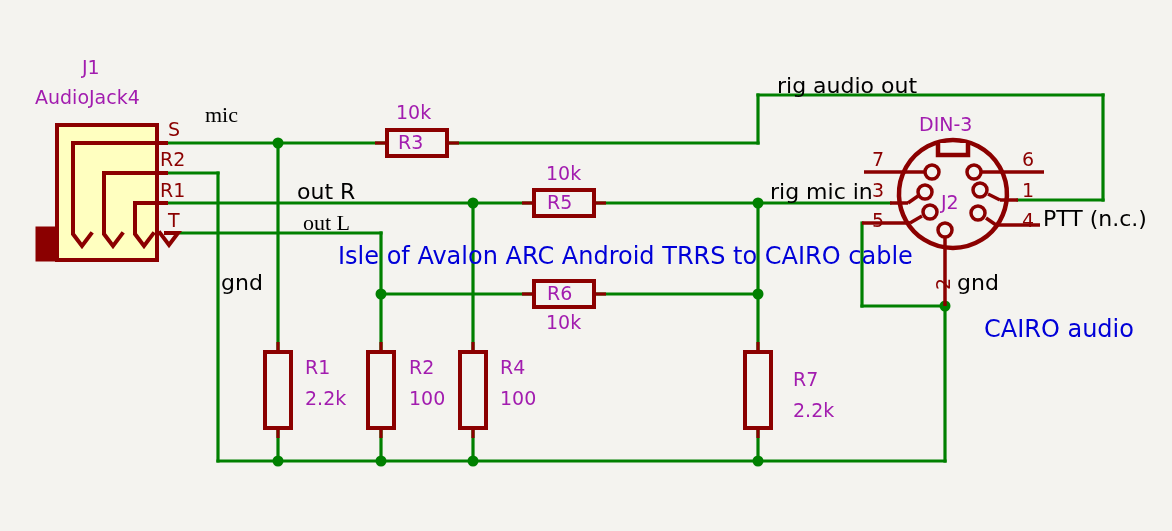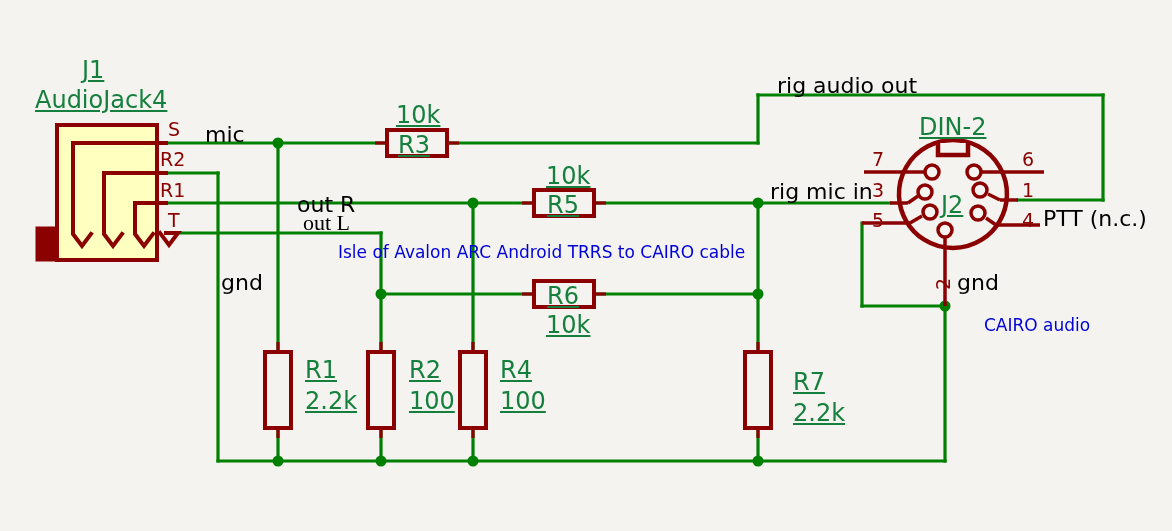--- a/index.html
+++ b/index.html
@@ -6,22 +6,22 @@
   body{
     width:1172px;height:531px;
     background:#f4f3ef;
     font-family:"DejaVu Sans",sans-serif;
     overflow:hidden;
     position:relative;
   }
   #sheet{position:absolute;left:0;top:0;width:1172px;height:531px;}
   .lbl{position:absolute;white-space:nowrap;line-height:1;}
   .t-black{color:#000000;font-size:22px;}
-  .t-teal{color:#15803d;font-size:24px;text-decoration:underline;}
-  .t-blue{color:#0000d8;font-size:17px;}
+  .t-teal{color:#a21caf;font-size:19px;}
+  .t-blue{color:#0000d8;font-size:24px;}
   .t-pin{color:#8b0000;font-size:19px;}
   .rot{transform:rotate(-90deg);transform-origin:left top;}
 </style>
 </head>
 <body>
 
 <svg id="sheet" viewBox="0 0 1172 531">
   <rect x="0" y="0" width="1172" height="531" fill="#f4f3ef"></rect>
 
   <g stroke="#008000" stroke-width="3.2" fill="none" stroke-linecap="square">
@@ -154,31 +154,31 @@
 </svg>
 
 <div class="lbl t-teal" style="left:82px;top:58px;">J1</div>
 <div class="lbl t-teal" style="left:35px;top:88px;">AudioJack4</div>
 
 <div class="lbl t-pin" style="left:168px;top:120px;">S</div>
 <div class="lbl t-pin" style="left:160px;top:150px;">R2</div>
 <div class="lbl t-pin" style="left:160px;top:181px;">R1</div>
 <div class="lbl t-pin" style="left:168px;top:211px;">T</div>
 
-<div class="lbl t-black" style="left:205px;top:124px;">mic</div>
-<div class="lbl t-black" style="left:297px;top:181px;margin-top:13px;">out R</div>
+<div class="lbl t-black" style="left:205px;top:104px;font-family:Liberation Serif, serif;">mic</div>
+<div class="lbl t-black" style="left:297px;top:181px;">out R</div>
 <div class="lbl t-black" style="left:303px;top:212px;font-family:Liberation Serif, serif;">out L</div>
 <div class="lbl t-black" style="left:221px;top:272px;">gnd</div>
 
 <div class="lbl t-black" style="left:777px;top:75px;">rig audio out</div>
 <div class="lbl t-black" style="left:745px;top:181px;margin-left:25px;">rig mic in</div>
 <div class="lbl t-black" style="left:1043px;top:208px;">PTT (n.c.)</div>
 <div class="lbl t-black" style="left:957px;top:272px;">gnd</div>
 
-<div class="lbl t-teal" style="left:919px;top:115px;">DIN-2</div>
+<div class="lbl t-teal" style="left:919px;top:115px;">DIN-3</div>
 <div class="lbl t-teal" style="left:941px;top:193px;text-align:right;">J2</div>
 
 <div class="lbl t-pin" style="left:872px;top:150px;">7</div>
 <div class="lbl t-pin" style="left:872px;top:181px;">3</div>
 <div class="lbl t-pin" style="left:872px;top:211px;">5</div>
 <div class="lbl t-pin" style="left:1022px;top:150px;">6</div>
 <div class="lbl t-pin" style="left:1022px;top:181px;">1</div>
 <div class="lbl t-pin" style="left:1022px;top:211px;">4</div>
 <div class="lbl t-pin rot" style="left:934px;top:290px;">2</div>
 

